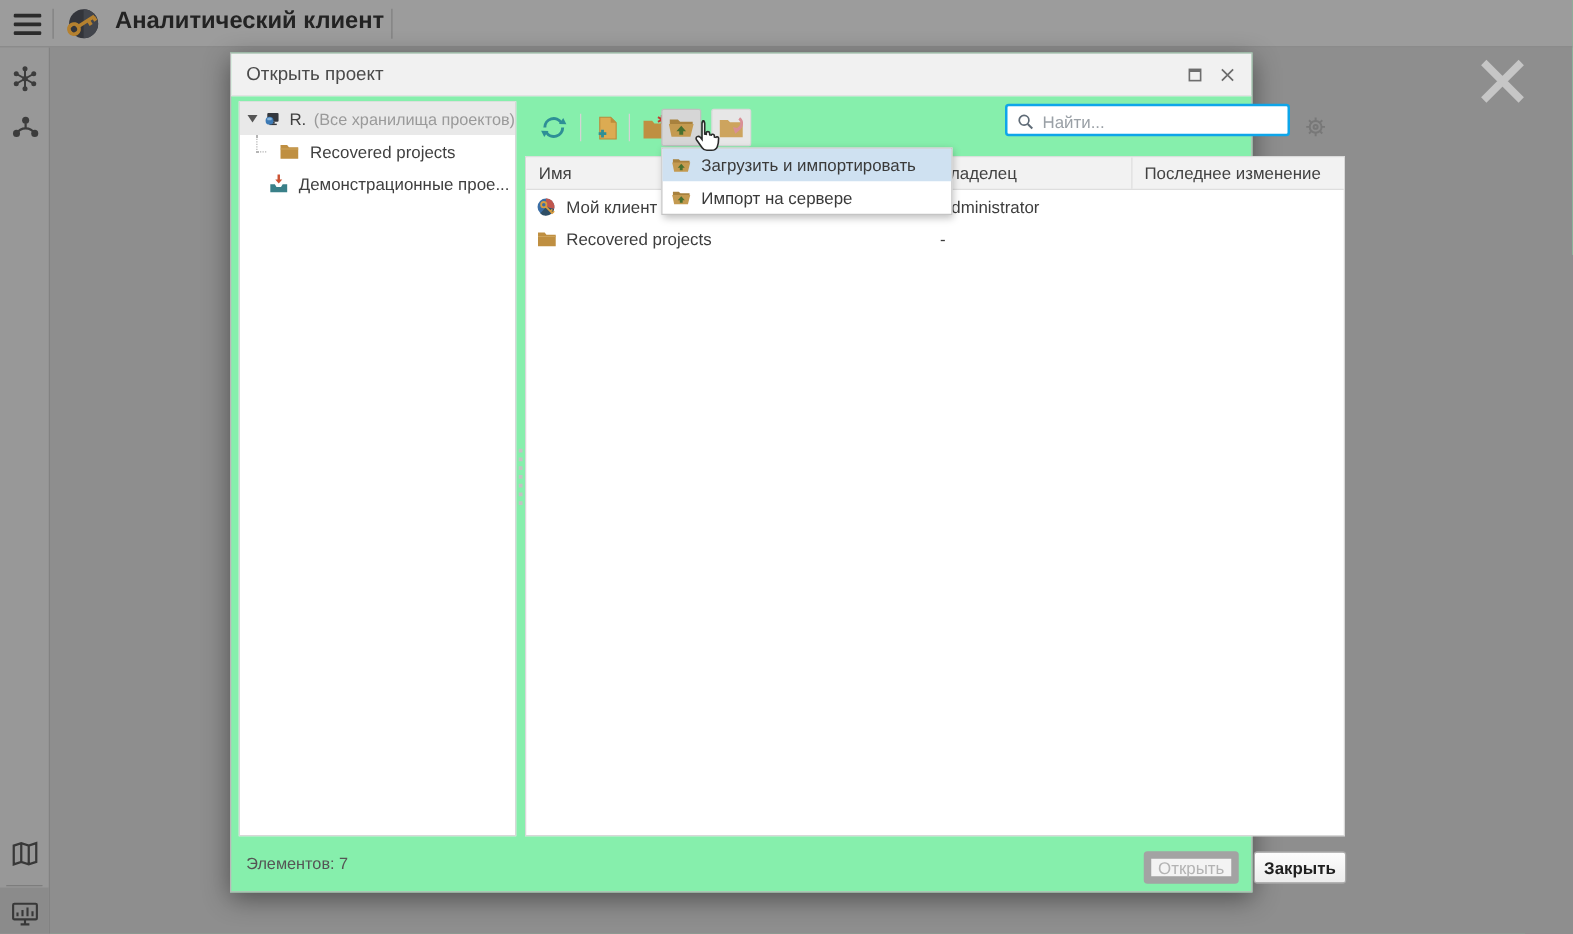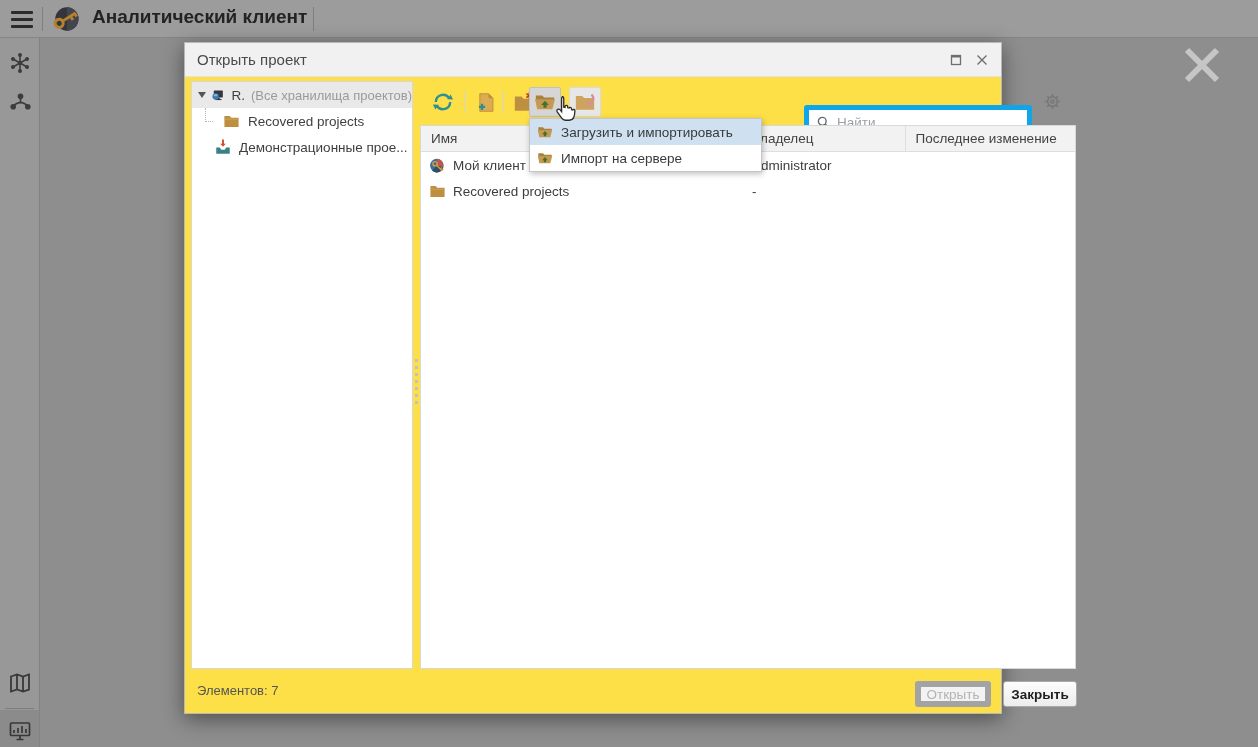--- a/index.html
+++ b/index.html
@@ -16,21 +16,21 @@
   .app-title { position:absolute; left:92px; top:6px; font-size:19px; font-weight:600; color:#232323; }
   .hdr-right { position:absolute; right:0; top:0; height:38px; display:flex; align-items:center; white-space:nowrap; overflow:hidden; }
   .hdr-right .txt { font-size:13.5px; color:#2a2a2a; }
   .sidebar { position:absolute; left:0; top:38px; width:40px; height:709px; background:#989898; border-right:1px solid #828282; }
   .side-btn { position:absolute; left:0; width:40px; height:38px; display:flex; align-items:center; justify-content:center; cursor:pointer; }
   .side-strip { position:absolute; left:0; top:672px; width:39px; height:37px; background:#8b8b8b; }
   .side-div { position:absolute; left:5px; top:670px; width:29px; height:1px; background:#7d7d7d; }
   .big-x { position:absolute; left:1181px; top:44px; cursor:pointer; }
 
   
-  .dlg { position:absolute; left:184px; top:42px; width:818px; height:672px; background:#fde047;
+  .dlg { position:absolute; left:184px; top:42px; width:818px; height:672px; background:#86efac;
          border:1px solid #b8b8b8; box-shadow:0 5px 20px rgba(0,0,0,.45); z-index:10; }
   .dlg-titlebar { position:absolute; left:0; top:0; width:100%; height:34px; background:#f1f1f1; border-bottom:1px solid #e2e2e2; }
   .dlg-title { position:absolute; left:12px; top:8px; font-size:15px; color:#4a4a4a; }
   .win-btn { position:absolute; top:7px; width:22px; height:20px; display:flex; align-items:center; justify-content:center; cursor:pointer; }
 
   .card { position:absolute; background:#fff; border:1px solid #d8d8d8; }
   .tree-card { left:6px; top:38px; width:222px; height:588px; }
   .tree-row { position:relative; height:26px; display:flex; align-items:center; font-size:13.5px; color:#3f3f3f; cursor:pointer; white-space:nowrap; overflow:hidden; }
   .tree-row.sel { background:#e9e9e9; }
   .caret { width:0; height:0; border-left:4.5px solid transparent; border-right:4.5px solid transparent; border-top:6px solid #555; margin:0 5px 0 6px; }
@@ -38,21 +38,21 @@
   .conn { position:absolute; left:13px; top:0; width:8px; height:14px; border-left:1px dotted #b5b5b5; border-bottom:1px dotted #b5b5b5; }
 
   .splitter { position:absolute; left:228px; top:38px; width:7px; height:588px; cursor:col-resize; }
   .splitter i { position:absolute; left:2px; width:3px; height:3px; background:#c2c2c2; }
 
   .tool-btn { position:absolute; top:44px; width:32px; height:30px; display:flex; align-items:center; justify-content:center; border:1px solid transparent; border-radius:2px; cursor:pointer; }
   .tool-btn.pressed { background:#d6d6d6; border-color:#c0c0c0; }
   .tool-btn.hover { background:#e7e7e7; border-color:#dadada; }
   .tool-sep { position:absolute; top:48px; width:1px; height:22px; background:#d4d4d4; }
 
-  .search { position:absolute; left:619px; top:62px; width:228px; height:26px; background:#fff; border:5px solid #0ea5e9; border-radius:3px; }
+  .search { position:absolute; left:619px; top:40px; width:228px; height:26px; background:#fff; border:2px solid #0ea5e9; border-radius:3px; }
   .search input { position:absolute; left:28px; top:0; width:196px; height:24px; border:none; outline:none; font-size:13.5px; color:#333; font-family:inherit; background:transparent; }
   .search input::placeholder { color:#9aa0a6; }
   .search svg { position:absolute; left:7px; top:5px; }
 
   .table-card { left:235px; top:82px; width:656px; height:544px; }
   .thead { display:flex; height:26px; background:#f2f2f2; border-bottom:1px solid #dedede; font-size:13.5px; color:#424242; }
   .th { display:flex; align-items:center; padding-left:10px; border-right:1px solid #dedede; cursor:pointer; }
   .th:last-child { border-right:none; }
   .trow { display:flex; height:26px; font-size:13.5px; color:#3d3d3d; cursor:pointer; }
   .td { display:flex; align-items:center; padding-left:10px; overflow:hidden; white-space:nowrap; }

